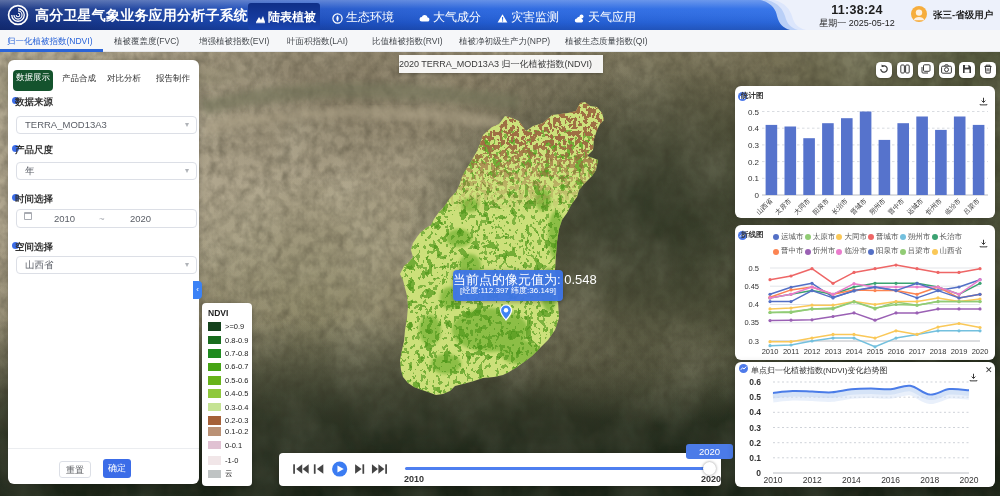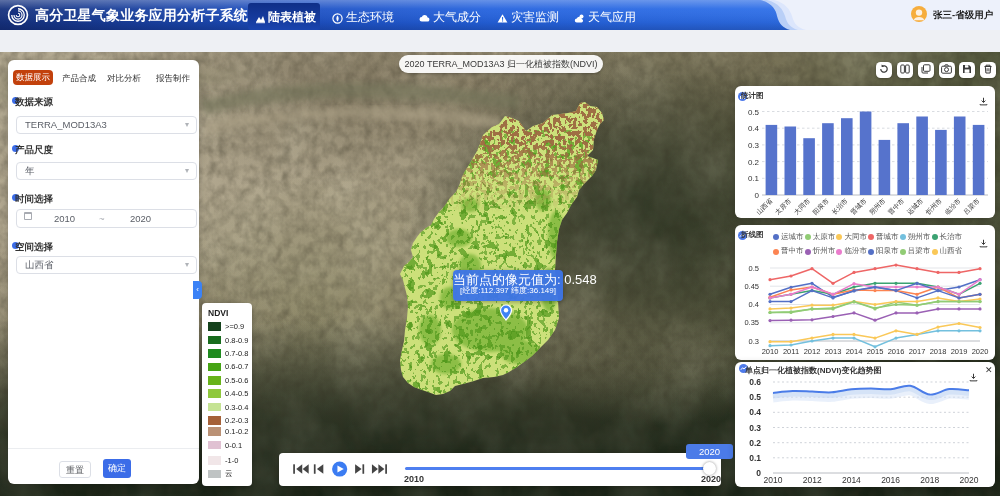--- a/index.html
+++ b/index.html
@@ -97,21 +97,21 @@
   <g mask="url(#brownMask)">
     <path d="M390,85 h230 v150 h-230 Z" fill="#fff" filter="url(#spkBrown)" opacity="0.96"></path>
     <path d="M395,200 L448,200 L430,300 L398,300 Z" fill="#fff" filter="url(#spkBrown)" opacity="0.5"></path>
   </g>
 </g>
 </g>
 </svg>
 </div>
 
 <div class="abs" style="left:399px;top:55px;width:204px;height:18px;background:rgba(255,255,255,.93);
- border-radius:9px;font-size:9px;color:#3a3a3a;text-align:center;line-height:18px;box-shadow:0 1px 3px rgba(0,0,0,.25)">2020 TERRA_MOD13A3 归一化植被指数(NDVI)</div>
+ border-radius:0;font-size:9px;color:#3a3a3a;line-height:18px;box-shadow:0 1px 3px rgba(0,0,0,.25)">2020 TERRA_MOD13A3 归一化植被指数(NDVI)</div>
 <div class="abs" style="left:453px;top:270px;width:110px;height:31px;background:rgba(61,117,230,.96);
  border-radius:4px;color:#fff;text-align:center;padding-top:4px;box-shadow:0 1px 4px rgba(0,0,0,.3)">
  <div style="font-size:13px;line-height:11px">当前点的像元值为: 0.548</div>
  <div style="font-size:8px;line-height:11px">[经度:112.397 纬度:36.149]</div>
     </div>
 <svg class="abs" style="left:499px;top:304px" width="14" height="17" viewBox="0 0 14 17">
  <path d="M7,1 C3.9,1 1.5,3.4 1.5,6.3 C1.5,10 7,16 7,16 C7,16 12.5,10 12.5,6.3 C12.5,3.4 10.1,1 7,1 Z" fill="#3f83f6" stroke="#fff" stroke-width="1.2"></path>
  <circle cx="7" cy="6.3" r="2.2" fill="#fff"></circle>
     </svg>
 
@@ -167,30 +167,44 @@
         <path d="M5.5,1.2 L10.4,9.6 H0.6 Z" fill="#fff"></path>
         <rect x="5" y="4" width="1.1" height="2.8" fill="#2a6de0"></rect>
         <rect x="5" y="7.4" width="1.1" height="1.1" fill="#2a6de0"></rect>
       </svg></div>
     <div class="abs" style="left:511px;top:9px;font-size:12px;color:#fff">灾害监测</div>
 <div class="abs" style="left:574px;top:10px"><svg width="11" height="11" viewBox="0 0 11 11">
         <circle cx="7.5" cy="3.5" r="2" fill="#fff"></circle>
         <path d="M2.8,9.5 a2,2 0 0 1 0-4 a2.6,2.6 0 0 1 5,0.5 a1.8,1.8 0 0 1 -0.3,3.5 Z" fill="#fff"></path>
       </svg></div>
     <div class="abs" style="left:588px;top:9px;font-size:12px;color:#fff">天气应用</div>
+<div class="abs" style="left:810px;top:3px;width:94px;text-align:center;color:#1c1c1c">
+ <div style="font-size:12.5px;font-weight:bold;letter-spacing:.3px">11:38:24</div>
+ <div style="font-size:9px">星期一 2025-05-12</div>
+    </div>
 <svg class="abs" style="left:911px;top:6px" width="16" height="16" viewBox="0 0 17 17">
  <circle cx="8.5" cy="8.5" r="8.5" fill="#f6ad3c"></circle>
  <circle cx="8.5" cy="7" r="3.4" fill="#fdf0e0"></circle>
  <path d="M2.8,15.2 a6,5 0 0 1 11.4,0 Z" fill="#fdf0e0"></path>
 </svg>
 <div class="abs" style="left:933px;top:9px;font-size:9.5px;font-weight:bold;color:#1c1c1c">张三-省级用户</div>
 
+<div class="abs" style="left:0;top:30px;width:1000px;height:22px;background:#f6f7f9;border-bottom:1px solid #e4e6ea;font-size:8.5px;color:#45494e">
+ <span class="abs" style="left:7px;top:6px;color:#2a64d8">归一化植被指数(NDVI)</span>
+ <div class="abs" style="left:0px;top:19px;width:103px;height:3px;background:#2a64d8"></div>
+ <span class="abs" style="left:114px;top:6px">植被覆盖度(FVC)</span>
+ <span class="abs" style="left:199px;top:6px">增强植被指数(EVI)</span>
+ <span class="abs" style="left:287px;top:6px">叶面积指数(LAI)</span>
+ <span class="abs" style="left:372px;top:6px">比值植被指数(RVI)</span>
+ <span class="abs" style="left:459px;top:6px">植被净初级生产力(NPP)</span>
+ <span class="abs" style="left:565px;top:6px">植被生态质量指数(QI)</span>
+</div>
 
 <div class="abs" style="left:8px;top:60px;width:191px;height:424px;background:#fff;border-radius:6px;box-shadow:0 2px 8px rgba(0,0,0,.18)">
- <div class="abs" style="left:5px;top:10px;width:40px;height:15px;background:#c2410c;border-radius:4px;color:#fff;font-size:8.5px;text-align:center;line-height:15px">数据展示</div>
+ <div class="abs" style="left:5px;top:10px;width:40px;height:21px;background:#14532d;border-radius:4px;color:#fff;font-size:8.5px;text-align:center;line-height:15px">数据展示</div>
  <div class="abs" style="left:54px;top:13px;font-size:8.5px;color:#333">产品合成</div>
  <div class="abs" style="left:99px;top:13px;font-size:8.5px;color:#333">对比分析</div>
  <div class="abs" style="left:148px;top:13px;font-size:8.5px;color:#333">报告制作</div>
 
  <div class="abs" style="left:4px;top:37px;width:7px;height:7px;background:#3b6ce8;border-radius:50%"></div>
  <div class="abs" style="left:7px;top:36px;font-size:9.5px;font-weight:bold;color:#333">数据来源</div>
  <div class="abs" style="left:8px;top:56px;width:181px;height:18px;border:1px solid #dcdfe6;border-radius:4px;font-size:9.5px;color:#5a5e66;line-height:16px;padding-left:8px">TERRA_MOD13A3<span style="position:absolute;right:7px;color:#b0b3b8;font-size:8px">▾</span></div>
 
  <div class="abs" style="left:4px;top:85px;width:7px;height:7px;background:#3b6ce8;border-radius:50%"></div>
  <div class="abs" style="left:7px;top:84px;font-size:9.5px;font-weight:bold;color:#333">产品尺度</div>
@@ -575,21 +589,21 @@
           <circle cx="224.0" cy="98.5" r="1.6" fill="#fac858"></circle>
           <circle cx="245.0" cy="102.5" r="1.6" fill="#fac858"></circle>
         </svg></div>
 </div>
 
 <div class="abs" style="left:735px;top:362px;width:260px;height:125px;background:#fff;border-radius:6px;box-shadow:0 2px 8px rgba(0,0,0,.2)">
  <svg class="abs" style="left:4px;top:2px" width="9" height="9" viewBox="0 0 9 9">
         <circle cx="4.5" cy="4.5" r="4.5" fill="#3b6ce8" opacity=".9"></circle>
         <path d="M1.8,5.8 L3.6,3.8 L5,5 L7.2,2.6" fill="none" stroke="#fff" stroke-width="1"></path>
       </svg>
- <div class="abs" style="left:10px;top:3px;font-size:8px;font-weight:bold;color:#333">单点归一化植被指数(NDVI)变化趋势图</div>
+ <div class="abs" style="left:16px;top:3px;font-size:8px;font-weight:normal;color:#333">单点归一化植被指数(NDVI)变化趋势图</div>
  <div class="abs" style="left:234px;top:6px"><svg width="9" height="9" viewBox="0 0 12 12">
           <g stroke="#333" stroke-width="1.3" fill="none">
             <path d="M6,1 V7 M3.5,4.8 L6,7.3 L8.5,4.8 M1.5,9.5 V10.5 H10.5 V9.5"></path>
           </g>
         </svg></div>
  <div class="abs" style="left:250px;top:3px;font-size:9px;color:#333">✕</div>
  <div class="abs" style="left:0;top:0"><svg width="260" height="125" viewBox="0 0 260 125">
           <line x1="38" y1="111.0" x2="234" y2="111.0" stroke="#b9bcc2" stroke-width="1"></line>
           <text x="26" y="114.0" font-size="8.5" font-weight="bold" fill="#333" text-anchor="end">0</text>
           <line x1="38" y1="95.8" x2="234" y2="95.8" stroke="#cfd3d9" stroke-width="1" stroke-dasharray="2,2.5"></line>

